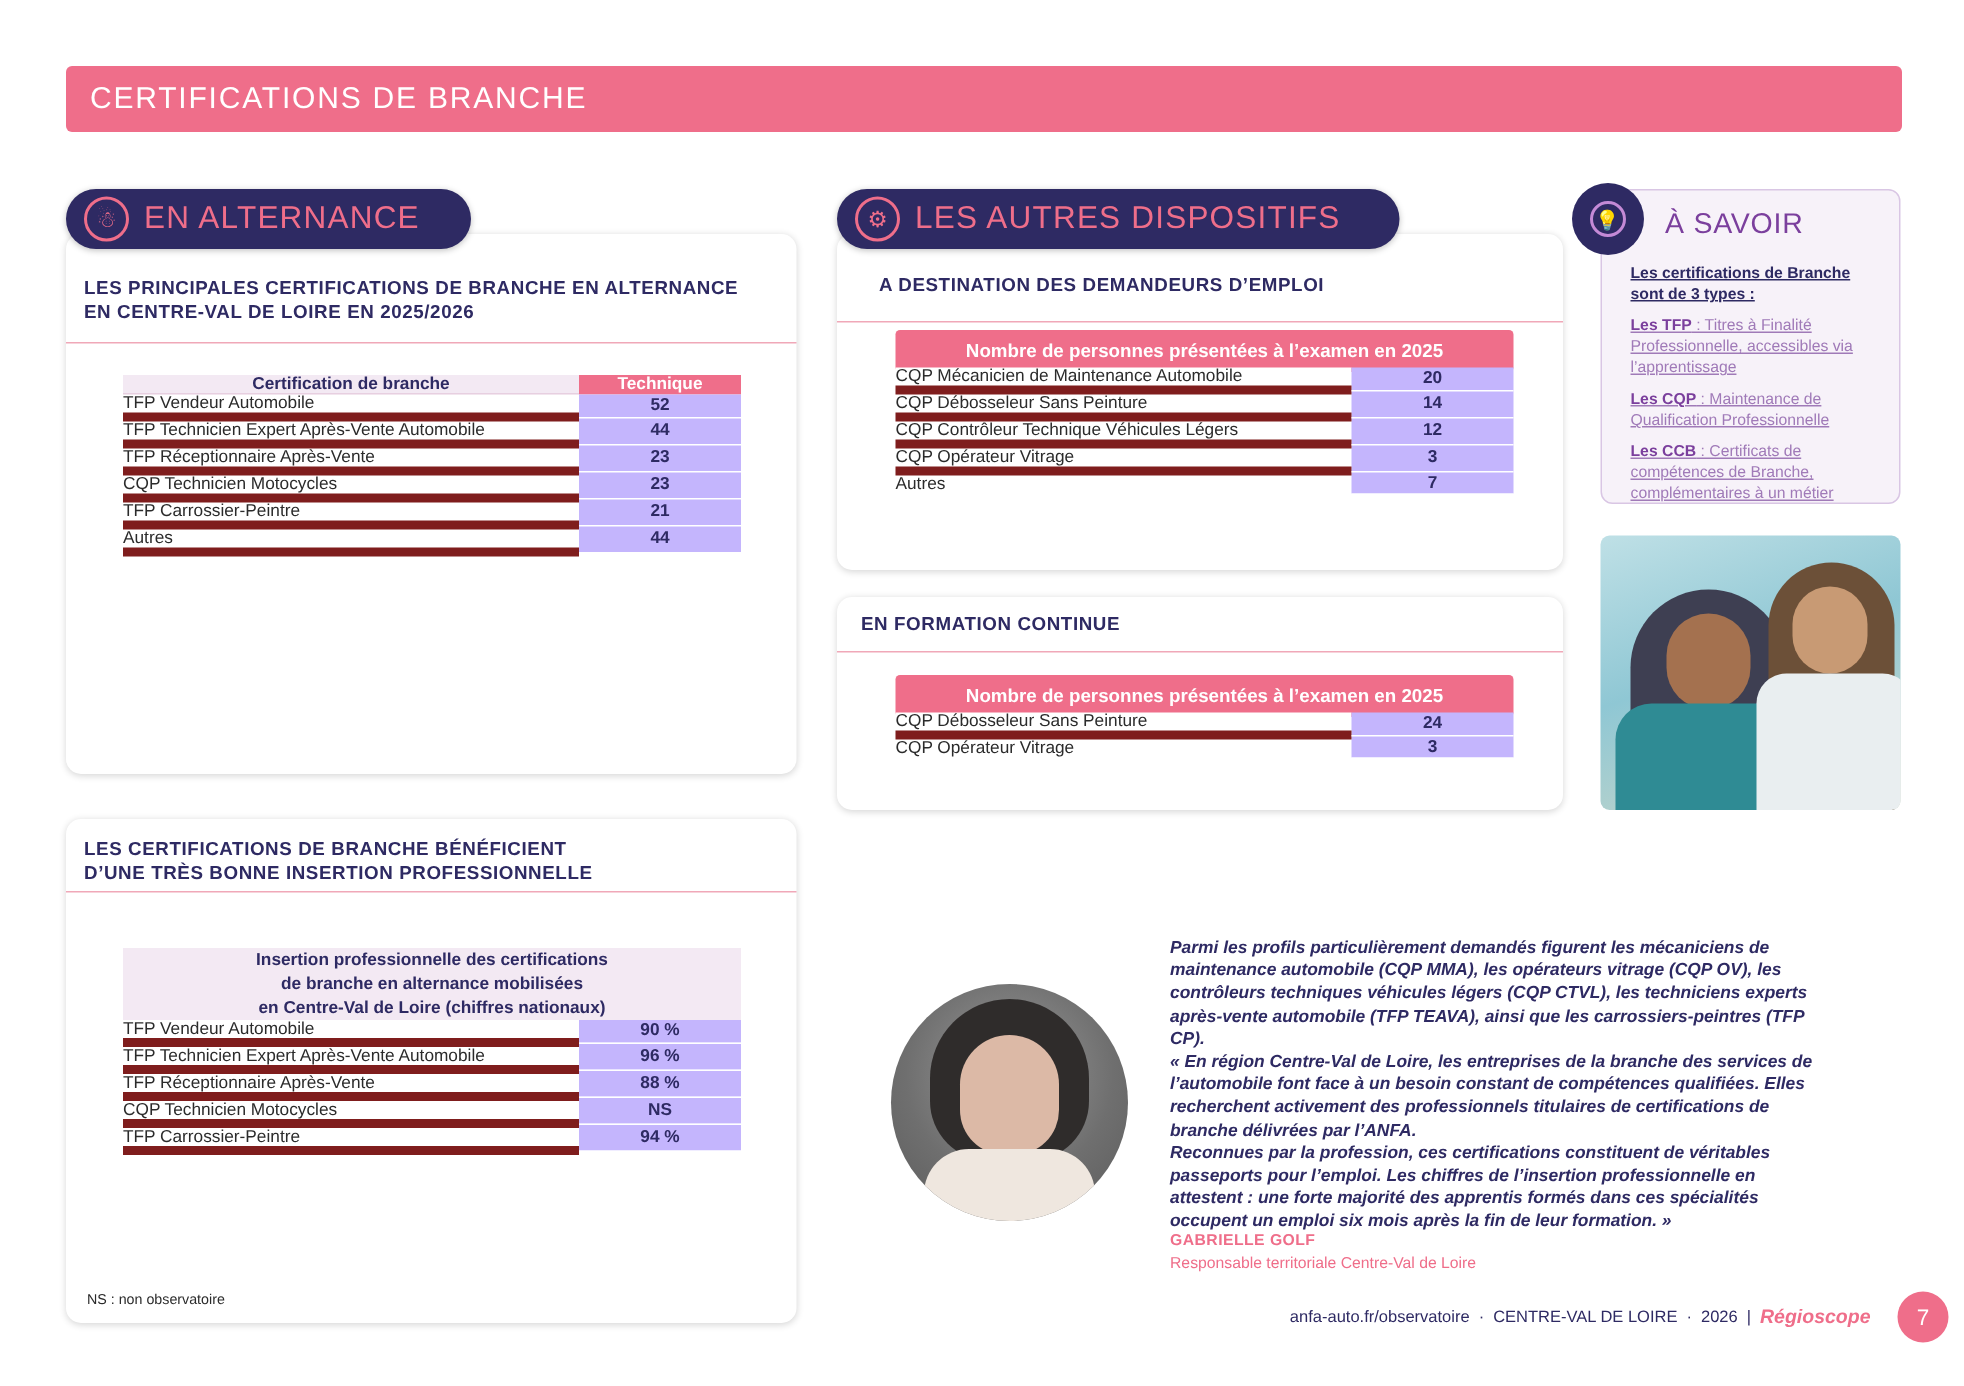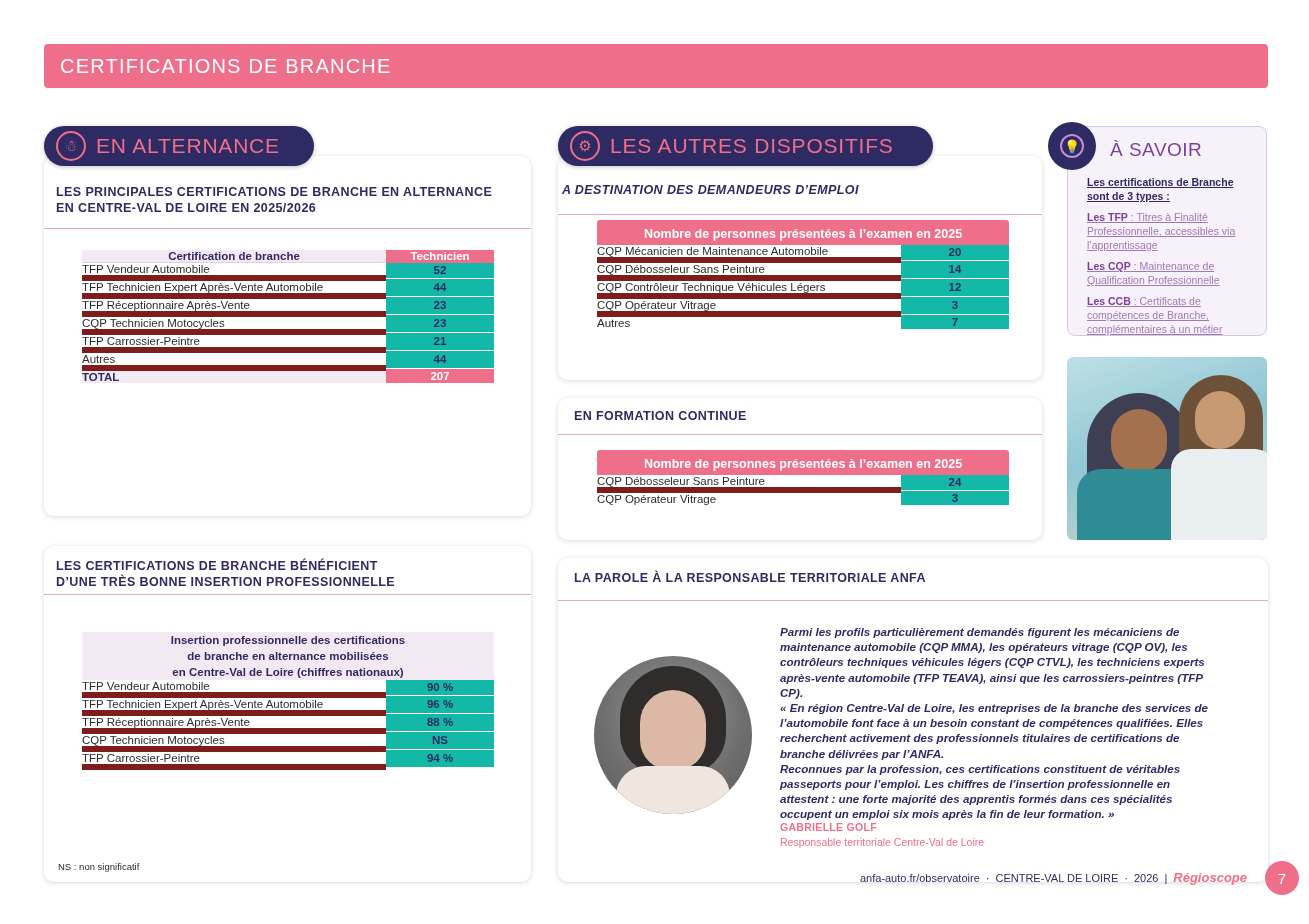--- a/index.html
+++ b/index.html
@@ -48,21 +48,21 @@
   .sub-rule{position:absolute;height:1px;background:#f0a8b8;}
 
   
   table{border-collapse:collapse;}
   .tbl{position:absolute;}
   .tbl td{font-size:11.5px;padding:0;}
   .lbl-cell{
     background:#ffffff;border-bottom:6px solid #7f1d1d;padding:7px 10px;color:#2b2b2b;font-size:11.5px;
   }
   .val-cell{
-    background:#14b8a6;border-bottom:1px solid #ffffff;text-align:center;
+    background:#c4b5fd;border-bottom:1px solid #ffffff;text-align:center;
     color:#2e2a63;font-weight:bold;font-size:11.5px;padding:7px 10px;width:108px;
   }
   .hdr-lbl{
     background:#f3e9f3;color:#2e2a63;font-weight:bold;text-align:center;font-size:12px;padding:11px 10px;
     border-bottom:1px solid #e7cfe0;
   }
   .hdr-val{
     background:#ef6e8a;color:#ffffff;font-weight:bold;text-align:center;font-size:12px;padding:11px 10px;width:108px;
   }
   .tot-lbl{background:#f3e9f3;color:#2e2a63;font-weight:bold;padding:9px 10px;font-size:11.5px;}
@@ -151,21 +151,21 @@
 
   <div class="pill" style="left:44px;top:126px;width:270px;">
     <span class="circ-icon">☃</span>
     <span class="pill-label">EN ALTERNANCE</span>
   </div>
 
   <table class="tbl" style="left:82px;top:250px;width:412px;">
     <tbody>
         <tr>
       <td class="hdr-lbl">Certification de branche</td>
-      <td class="hdr-val">Technicien</td>
+      <td class="hdr-val">Technique</td>
     </tr>
     <tr>
       <td class="lbl-cell">TFP Vendeur Automobile</td>
       <td class="val-cell">52</td>
     </tr>
     <tr>
       <td class="lbl-cell">TFP Technicien Expert Après-Vente Automobile</td>
       <td class="val-cell">44</td>
     </tr>
     <tr>
@@ -176,24 +176,20 @@
       <td class="lbl-cell">CQP Technicien Motocycles</td>
       <td class="val-cell">23</td>
     </tr>
     <tr>
       <td class="lbl-cell">TFP Carrossier-Peintre</td>
       <td class="val-cell">21</td>
     </tr>
     <tr>
       <td class="lbl-cell">Autres</td>
       <td class="val-cell">44</td>
-    </tr>
-    <tr>
-      <td class="tot-lbl">TOTAL</td>
-      <td class="tot-val">207</td>
     </tr>
   </tbody>
     </table>
 
   <div class="card" style="left:44px;top:546px;width:487px;height:336px;">
     <div class="sub-head" style="left:12px;top:12px;width:460px;">
       <span>LES CERTIFICATIONS DE BRANCHE BÉNÉFICIENT</span><br>
       <span>D’UNE TRÈS BONNE INSERTION PROFESSIONNELLE</span>
     </div>
     <div class="sub-rule" style="left:0px;top:48px;width:487px;"></div>
@@ -223,24 +219,24 @@
     <tr>
       <td class="lbl-cell">CQP Technicien Motocycles</td>
       <td class="val-cell">NS</td>
     </tr>
     <tr>
       <td class="lbl-cell">TFP Carrossier-Peintre</td>
       <td class="val-cell">94 %</td>
     </tr>
   </tbody>
     </table>
-  <div class="note">NS : non significatif</div>
+  <div class="note">NS : non observatoire</div>
 
   <div class="card" style="left:558px;top:156px;width:484px;height:224px;">
-    <div class="sub-head" style="left:4px;top:26px;font-style:italic;">A DESTINATION DES DEMANDEURS D’EMPLOI</div>
+    <div class="sub-head" style="left:28px;top:26px;">A DESTINATION DES DEMANDEURS D’EMPLOI</div>
     <div class="sub-rule" style="left:0px;top:58px;width:484px;"></div>
   </div>
 
   <div class="pill" style="left:558px;top:126px;width:375px;">
     <span class="circ-icon">⚙</span>
     <span class="pill-label">LES AUTRES DISPOSITIFS</span>
   </div>
 
   <div style="position:absolute;left:597px;top:220px;width:412px;">
     <div class="pinkbar">Nombre de personnes présentées à l’examen en 2025</div>
@@ -304,24 +300,20 @@
 
   <div class="photo">
     <div class="p1"></div>
     <div class="p1f"></div>
     <div class="p1b"></div>
     <div class="p2"></div>
     <div class="p2f"></div>
     <div class="p2b"></div>
   </div>
 
-  <div class="card" style="left:558px;top:558px;width:710px;height:324px;">
-    <div class="sub-head" style="left:16px;top:12px;">LA PAROLE À LA RESPONSABLE TERRITORIALE ANFA</div>
-    <div class="sub-rule" style="left:0px;top:42px;width:710px;"></div>
-  </div>
 
   <div class="portrait">
     <div class="hair"></div>
     <div class="face"></div>
     <div class="body"></div>
   </div>
 
   <div class="quote">
     <p>Parmi les profils particulièrement demandés figurent les mécaniciens de maintenance automobile (CQP MMA), les opérateurs vitrage (CQP OV), les contrôleurs techniques véhicules légers (CQP CTVL), les techniciens experts après-vente automobile (TFP TEAVA), ainsi que les carrossiers-peintres (TFP CP).</p>
     <p>« En région Centre-Val de Loire, les entreprises de la branche des services de l’automobile font face à un besoin constant de compétences qualifiées. Elles recherchent activement des professionnels titulaires de certifications de branche délivrées par l’ANFA.</p>

